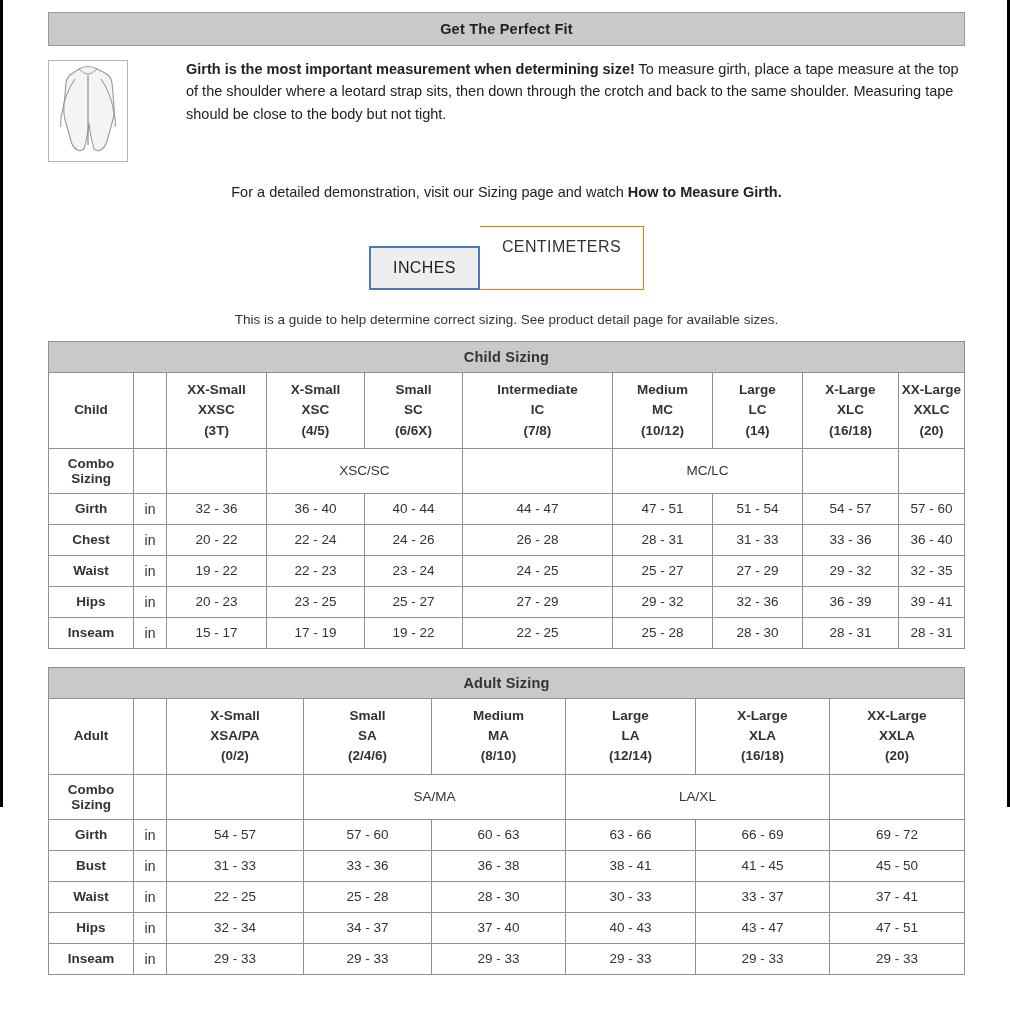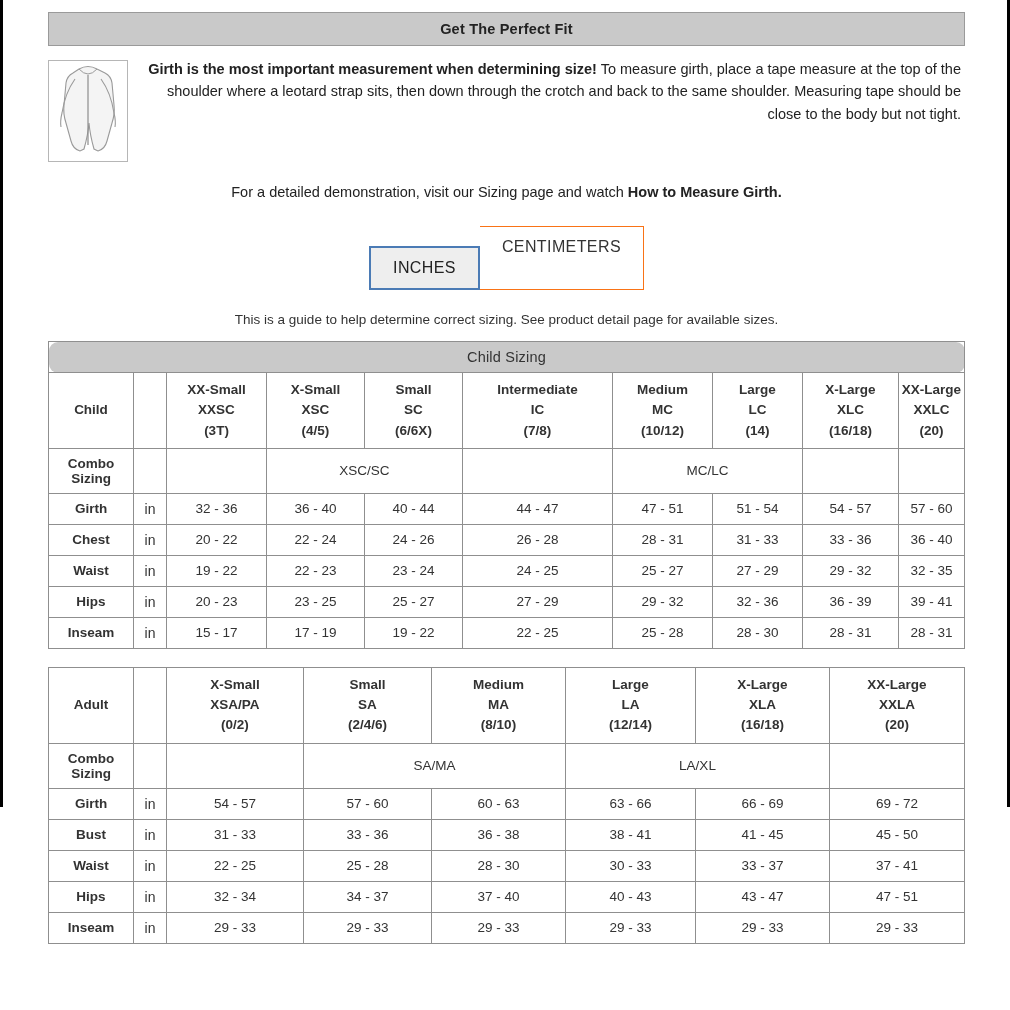--- a/index.html
+++ b/index.html
@@ -52,24 +52,25 @@
   .leotard-box {
     width: 78px;
     height: 100px;
     border: 1px solid #b6b6b6;
     background: #ffffff;
     position: relative;
     overflow: hidden;
   }
   .fit-text {
     flex: 1;
-    text-align: right;
+    text-align: left;
     font-size: 14.5px;
     line-height: 1.55;
     padding: 0 4px;
+    margin-left: 40px;
   }
   .fit-text b { font-weight: bold; }
   .fit-sub {
     text-align: center;
     font-size: 14.5px;
     margin-top: 22px;
   }
 
   
   .units {
@@ -111,26 +112,25 @@
   }
   table.sz td, table.sz th {
     border: 1px solid #8f8f8f;
     text-align: center;
     vertical-align: middle;
     padding: 7px 2px;
     color: #333333;
   }
   .tbl-title {
     background: #c9c9c9;
-    font-weight: normal;
+    font-weight: bold;
     font-size: 14.5px;
     color: #111111;
     padding: 8px 0;
     letter-spacing: 0.2px;
-    border-radius: 9px;
   }
   .hdr-cell {
     font-weight: bold;
     font-size: 13.5px;
     color: #111111;
     line-height: 1.5;
     padding: 8px 2px;
   }
   .rowlabel {
     font-weight: bold;
@@ -327,20 +327,23 @@
             <col style="width:33px">
           <col style="width:137px">
             <col style="width:128px">
             <col style="width:134px">
           <col style="width:130px">
             <col style="width:134px">
             <col style="width:none">
         </colgroup>
         <tbody>
           <tr>
+            <td class="tbl-title" colspan="8">Adult Sizing</td>
+          </tr>
+          <tr>
             <td class="hdr-cell">Adult</td>
             <td class="blank"></td>
             <td class="hdr-cell">
               <div>X-Small</div>
               <div>XSA/PA</div>
               <div>(0/2)</div>
             </td>
             <td class="hdr-cell">
               <div>Small</div>
               <div>SA</div>

